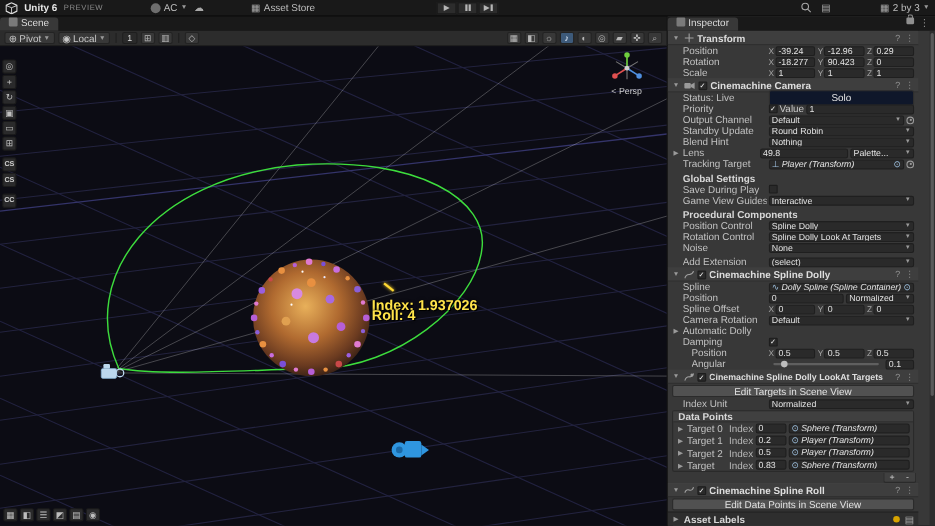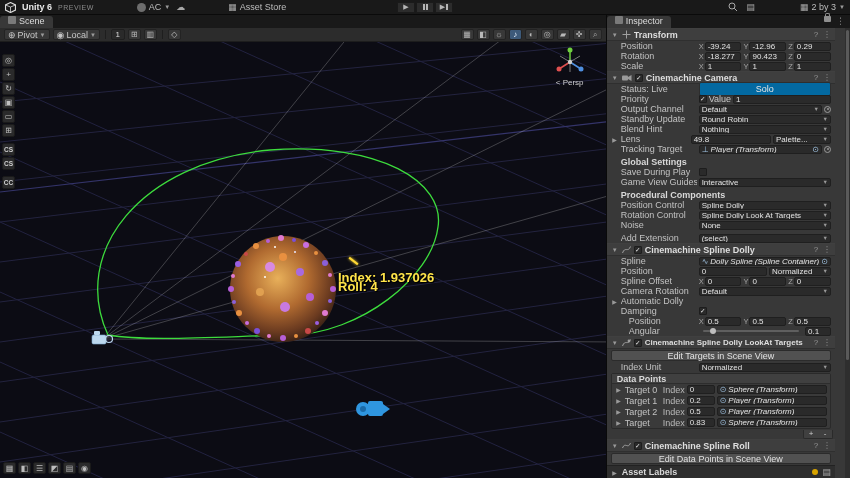--- a/index.html
+++ b/index.html
@@ -76,21 +76,21 @@
   .drop .dcaret{font-size:5.5px;color:#9a9a9a;margin-left:2px;flex-shrink:0;}
   .obj{flex:1;gap:2px;}
   .obj .otxt{flex:1;overflow:hidden;white-space:nowrap;font-style:italic;}
   .obj .oico{color:#9ec1e0;font-size:8px;flex-shrink:0;}
   .xyz{display:flex;flex:1;gap:2px;min-width:0;}
   .cell{display:flex;align-items:center;flex:1;gap:1px;min-width:0;}
   .ax{font-size:7.5px;color:#a5a5a5;flex-shrink:0;}
   .cb{width:8px;height:8px;background:#2a2a2a;border:1px solid #1d1d1d;border-radius:1px;display:flex;align-items:center;justify-content:center;font-size:6.5px;color:#eee;flex-shrink:0;}
   .ringdot{width:7px;height:7px;border:1px solid #9a9a9a;border-radius:50%;position:relative;flex-shrink:0;}
   .ringdot::after{content:"";position:absolute;inset:1.5px;background:#9a9a9a;border-radius:50%;}
-  .btn{height:14px;background:#0369a1;border:1px solid #2e2e2e;border-radius:2px;display:flex;align-items:center;justify-content:center;color:#e6e6e6;padding:0 6px;}
+  .btn{height:14px;background:#0f172a;border:1px solid #2e2e2e;border-radius:2px;display:flex;align-items:center;justify-content:center;color:#e6e6e6;padding:0 6px;}
   .btn-wide{height:11px;margin:1px 4px;background:#515151;border:1px solid #2b2b2b;border-radius:2px;display:flex;align-items:center;justify-content:center;color:#e2e2e2;}
   .sect{height:3px;}
   .slider{position:relative;flex:1;height:2px;background:#5f5f5f;border-radius:1px;margin:0 4px;}
   .slider::before{content:"";position:absolute;left:8%;top:-2.5px;width:6px;height:6px;background:#bdbdbd;border-radius:50%;}
   .slider-val{width:26px;flex:none;}
   .listbox{margin:1px 4px;border:1px solid #2a2a2a;background:#3a3a3a;border-radius:2px;}
   .list-head{height:10px;display:flex;align-items:center;padding:0 5px;font-weight:bold;color:#d8d8d8;background:#404040;border-bottom:1px solid #2d2d2d;}
   .list-row{height:11px;display:flex;align-items:center;gap:2px;padding:0 3px;}
   .tlabel{width:36px;flex-shrink:0;color:#c2c2c2;}
   .ilabel{width:22px;flex-shrink:0;color:#b8b8b8;}

